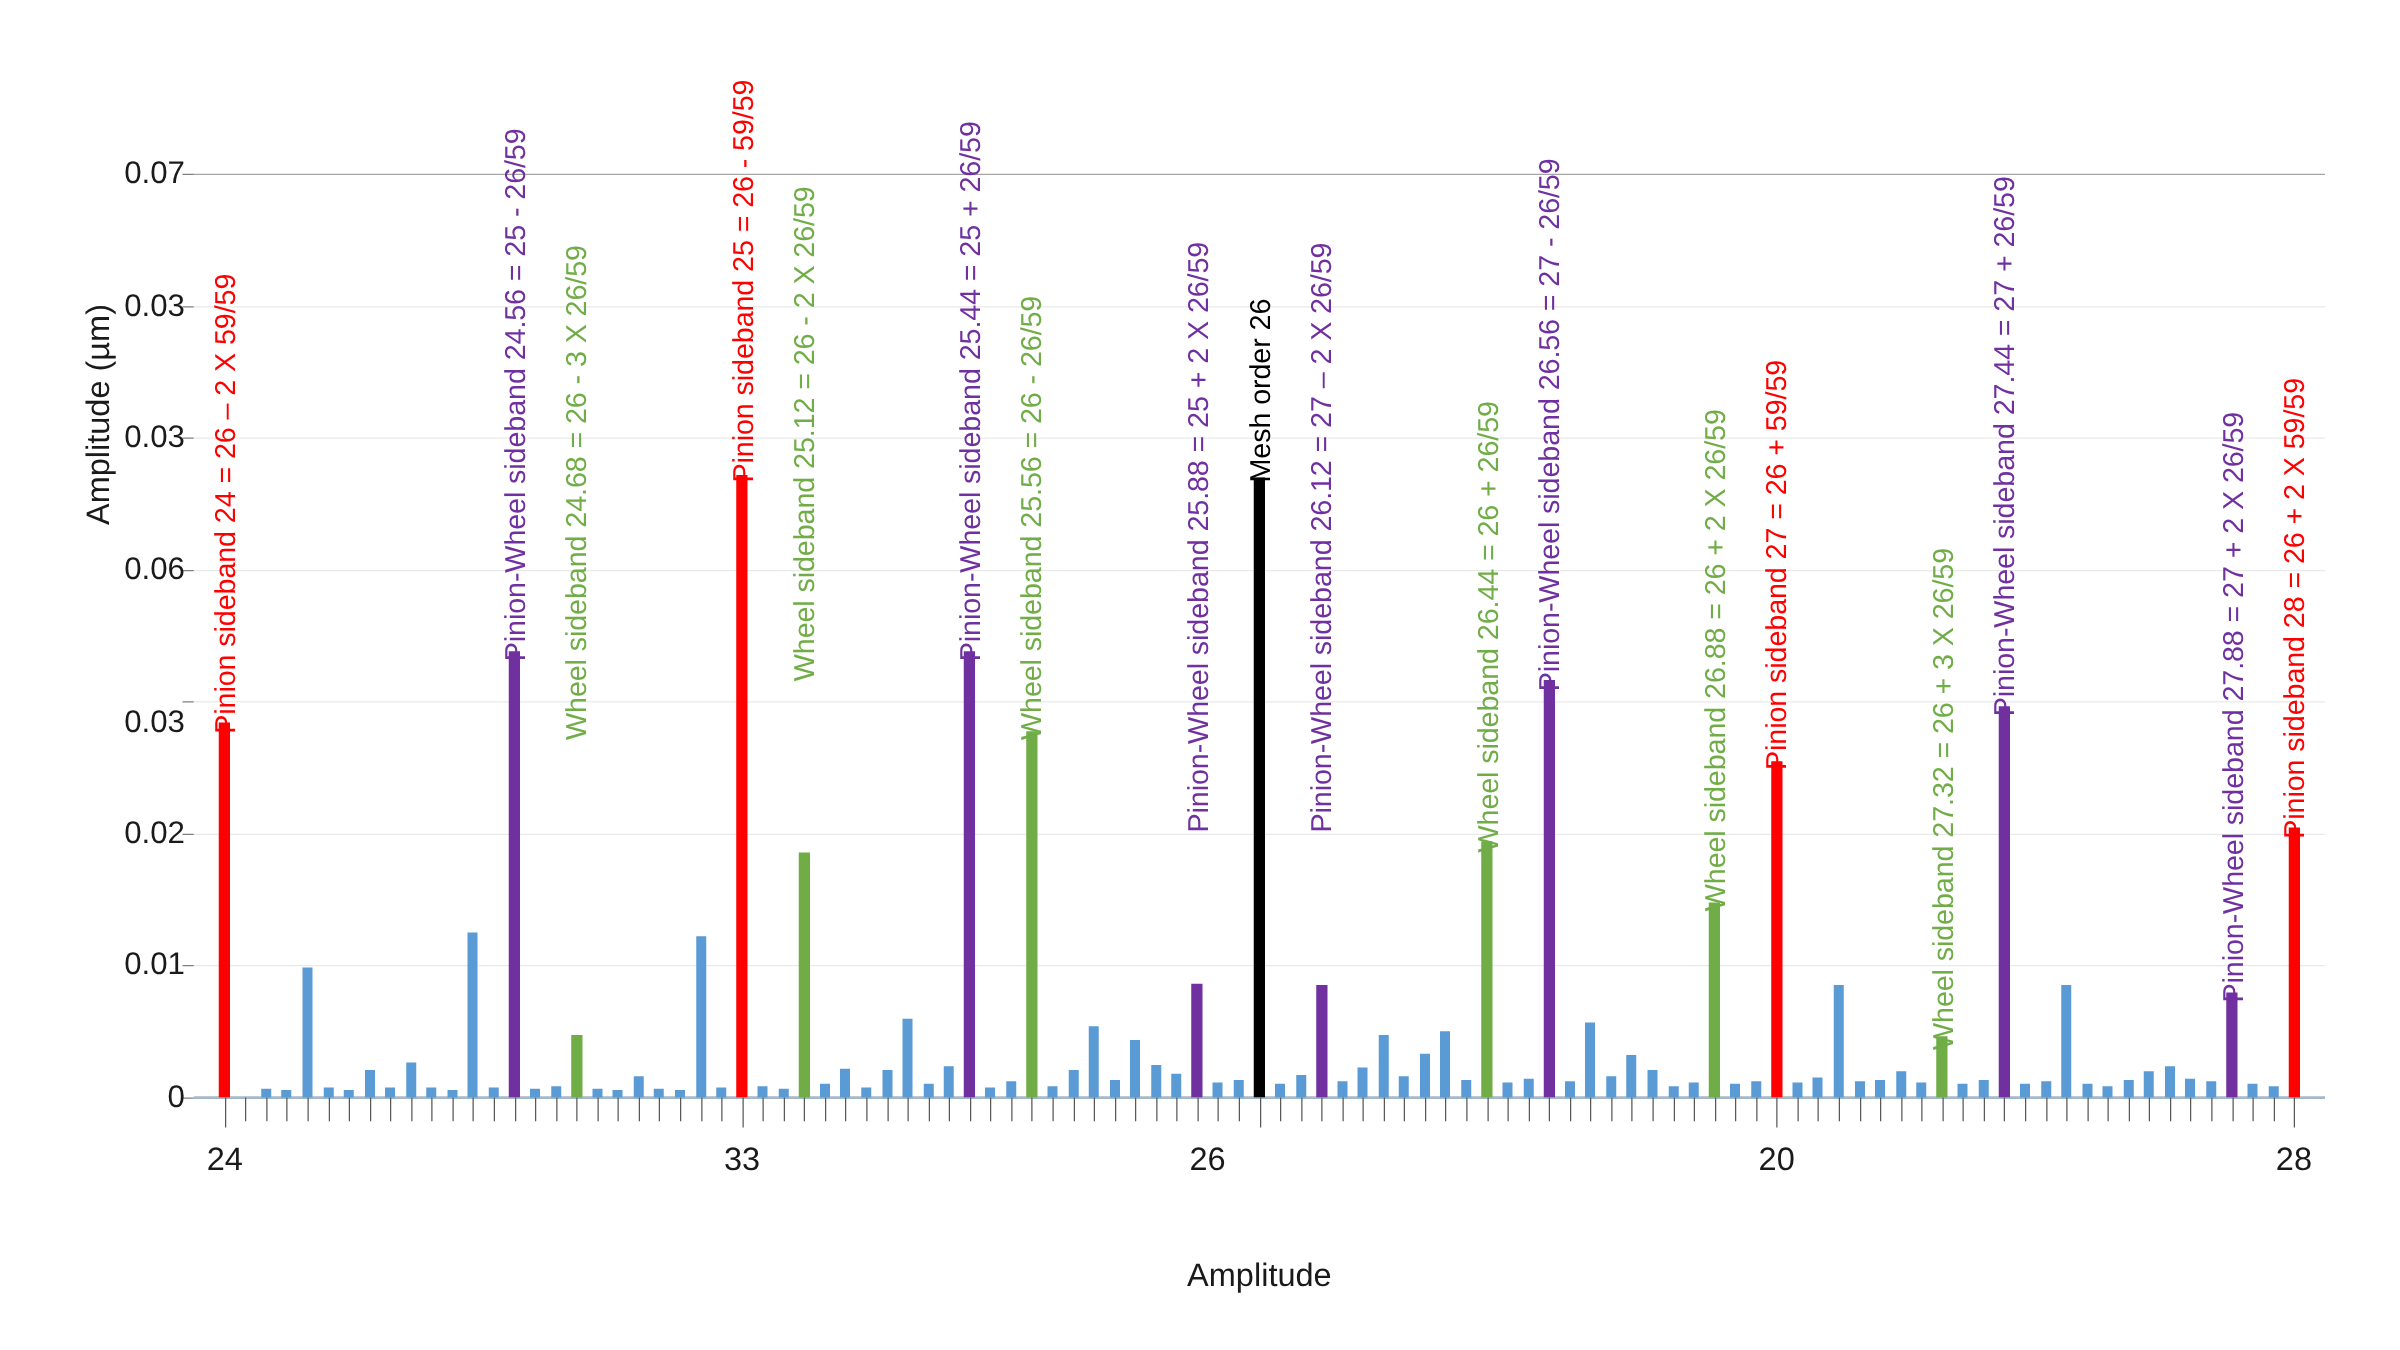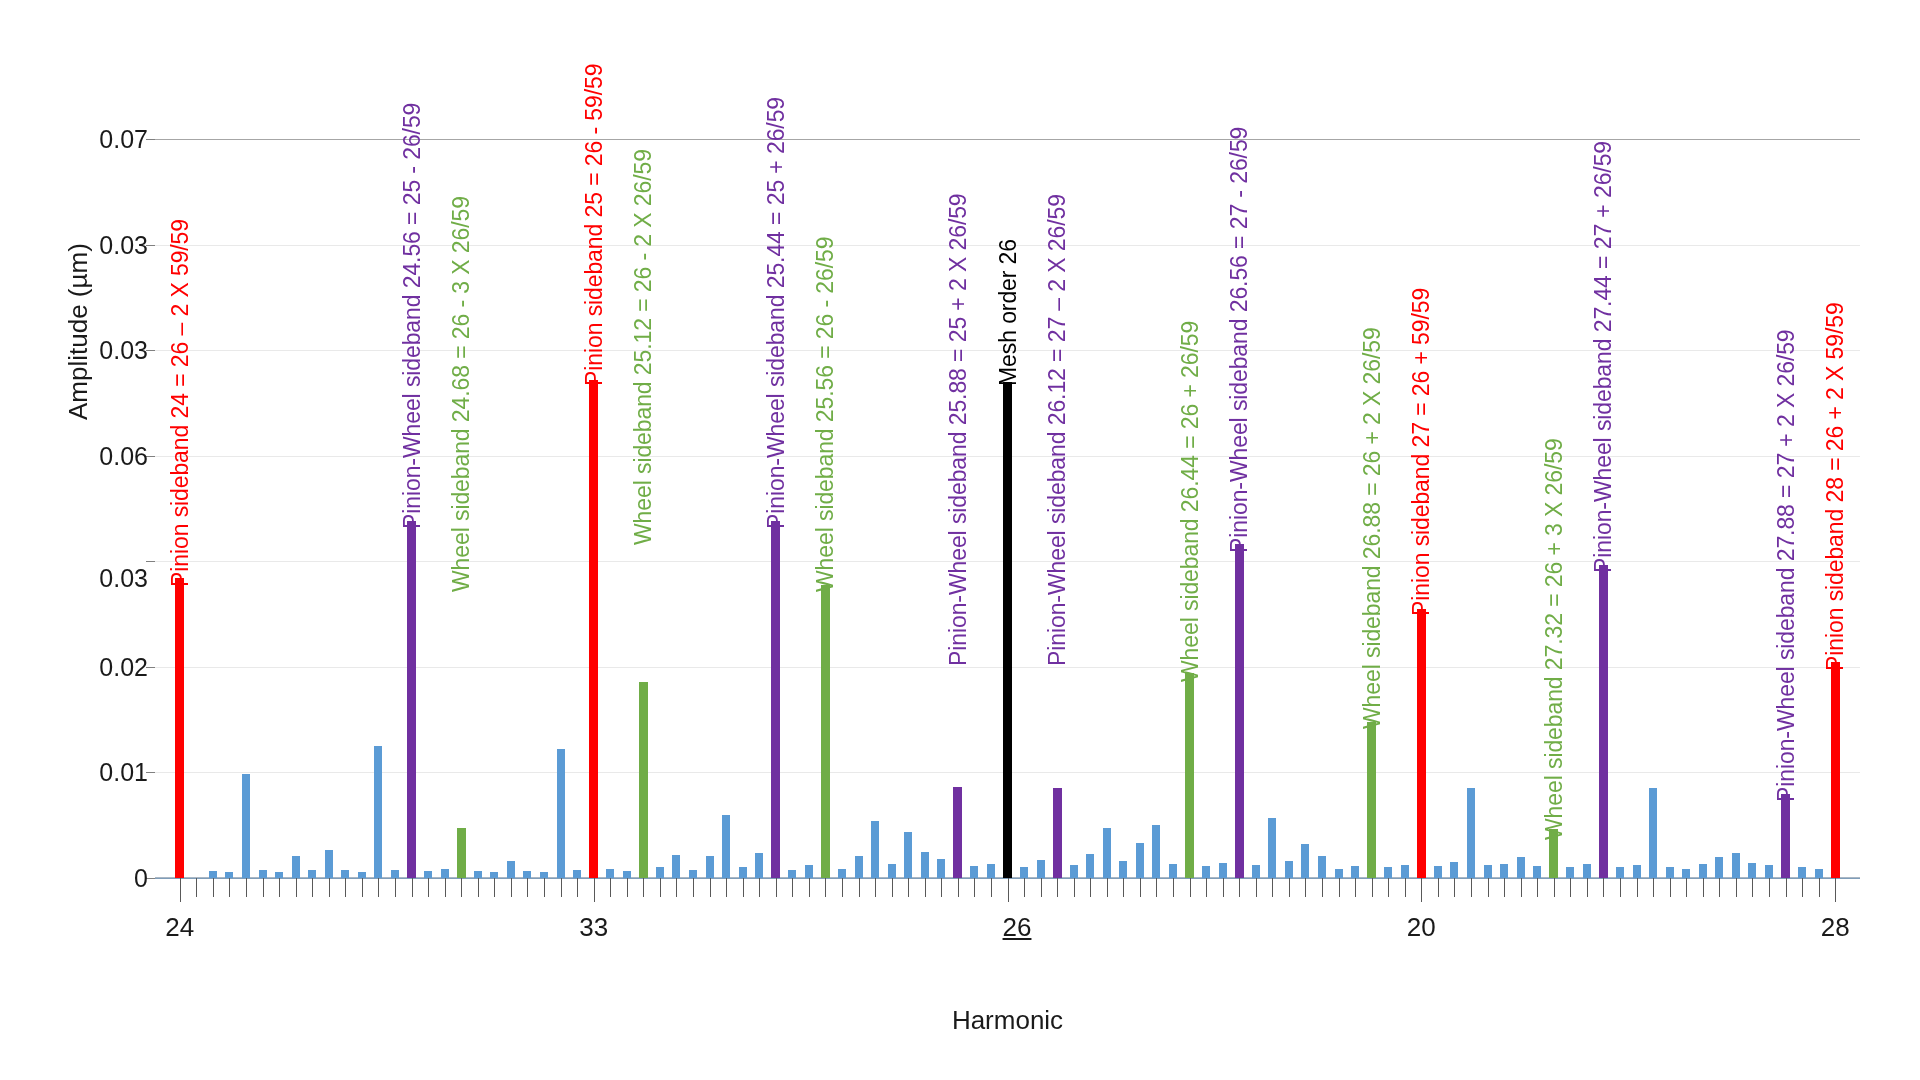--- a/index.html
+++ b/index.html
@@ -357,25 +357,25 @@
         <div class="xminor" style="left: 1564.3px; height: 19px;"></div>
         <div class="xminor" style="left: 1580.85px; height: 19px;"></div>
         <div class="xminor" style="left: 1597.4px; height: 19px;"></div>
         <div class="xminor" style="left: 1613.96px; height: 19px;"></div>
         <div class="xminor" style="left: 1630.51px; height: 19px;"></div>
         <div class="xminor" style="left: 1647.06px; height: 19px;"></div>
         <div class="xminor" style="left: 1663.62px; height: 19px;"></div>
         <div class="xminor" style="left: 1680.17px; height: 24px;"></div>
         <div class="xtick-label" style="left: 24.8301px;">24</div>
         <div class="xtick-label" style="left: 438.665px;">33</div>
-        <div class="xtick-label" style="left: 862px; text-decoration: underline;">26</div>
+        <div class="xtick-label" style="left: 811px;">26</div>
         <div class="xtick-label" style="left: 1266.33px;">20</div>
         <div class="xtick-label" style="left: 1680.17px;">28</div>
       </div>
-    <div id="xlabel">Harmonic</div>
+    <div id="xlabel">Amplitude</div>
   <div class="ytick" style="top: 818px;">0</div>
       <div class="ytick" style="top: 712.452px;">0.01</div>
       <div class="ytick" style="top: 606.903px;">0.02</div>
       <div class="ytick" style="top: 518px;">0.03</div>
       <div class="ytick" style="top: 395.806px;">0.06</div>
       <div class="ytick" style="top: 290.258px;">0.03</div>
       <div class="ytick" style="top: 184.71px;">0.03</div>
       <div class="ytick" style="top: 79.1613px;">0.07</div>
     </div>
 </div>

